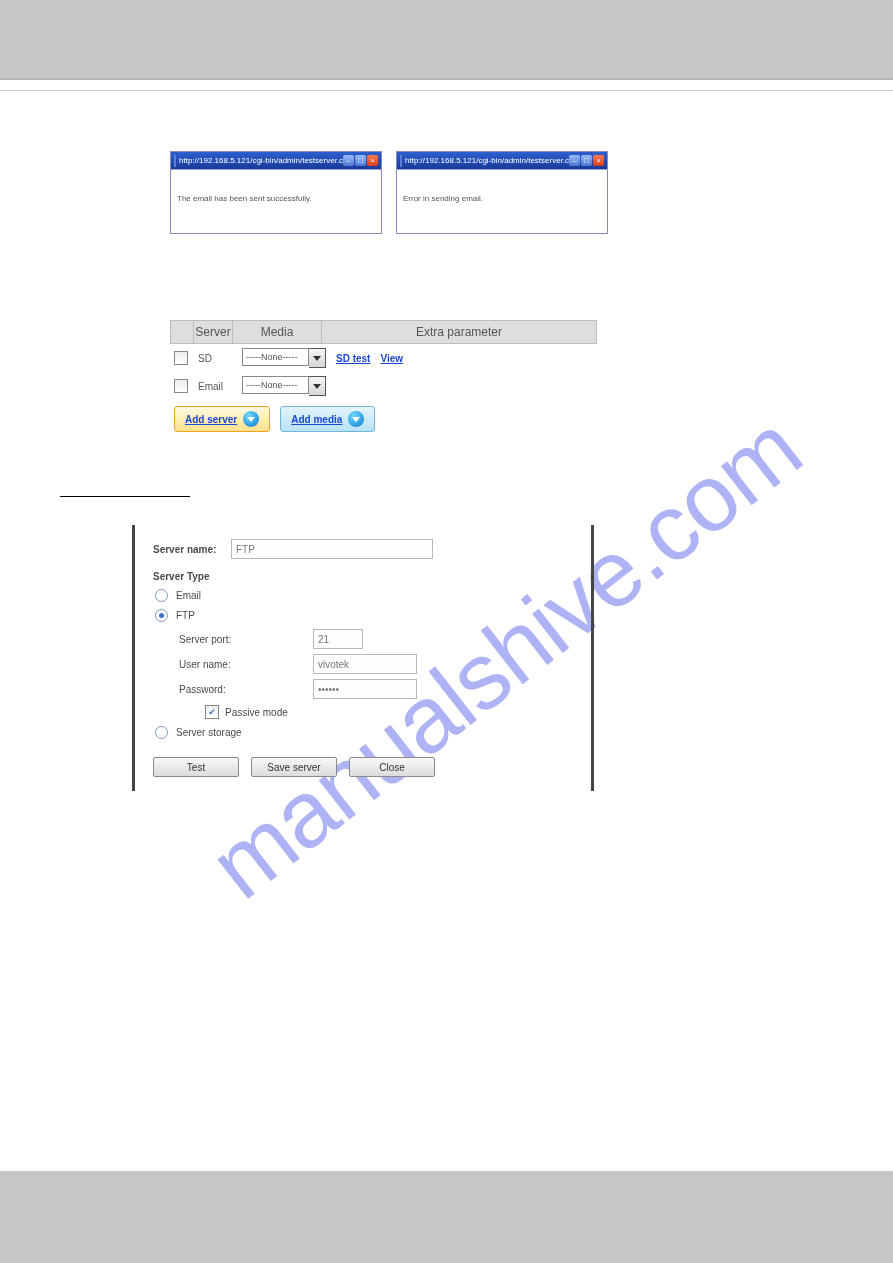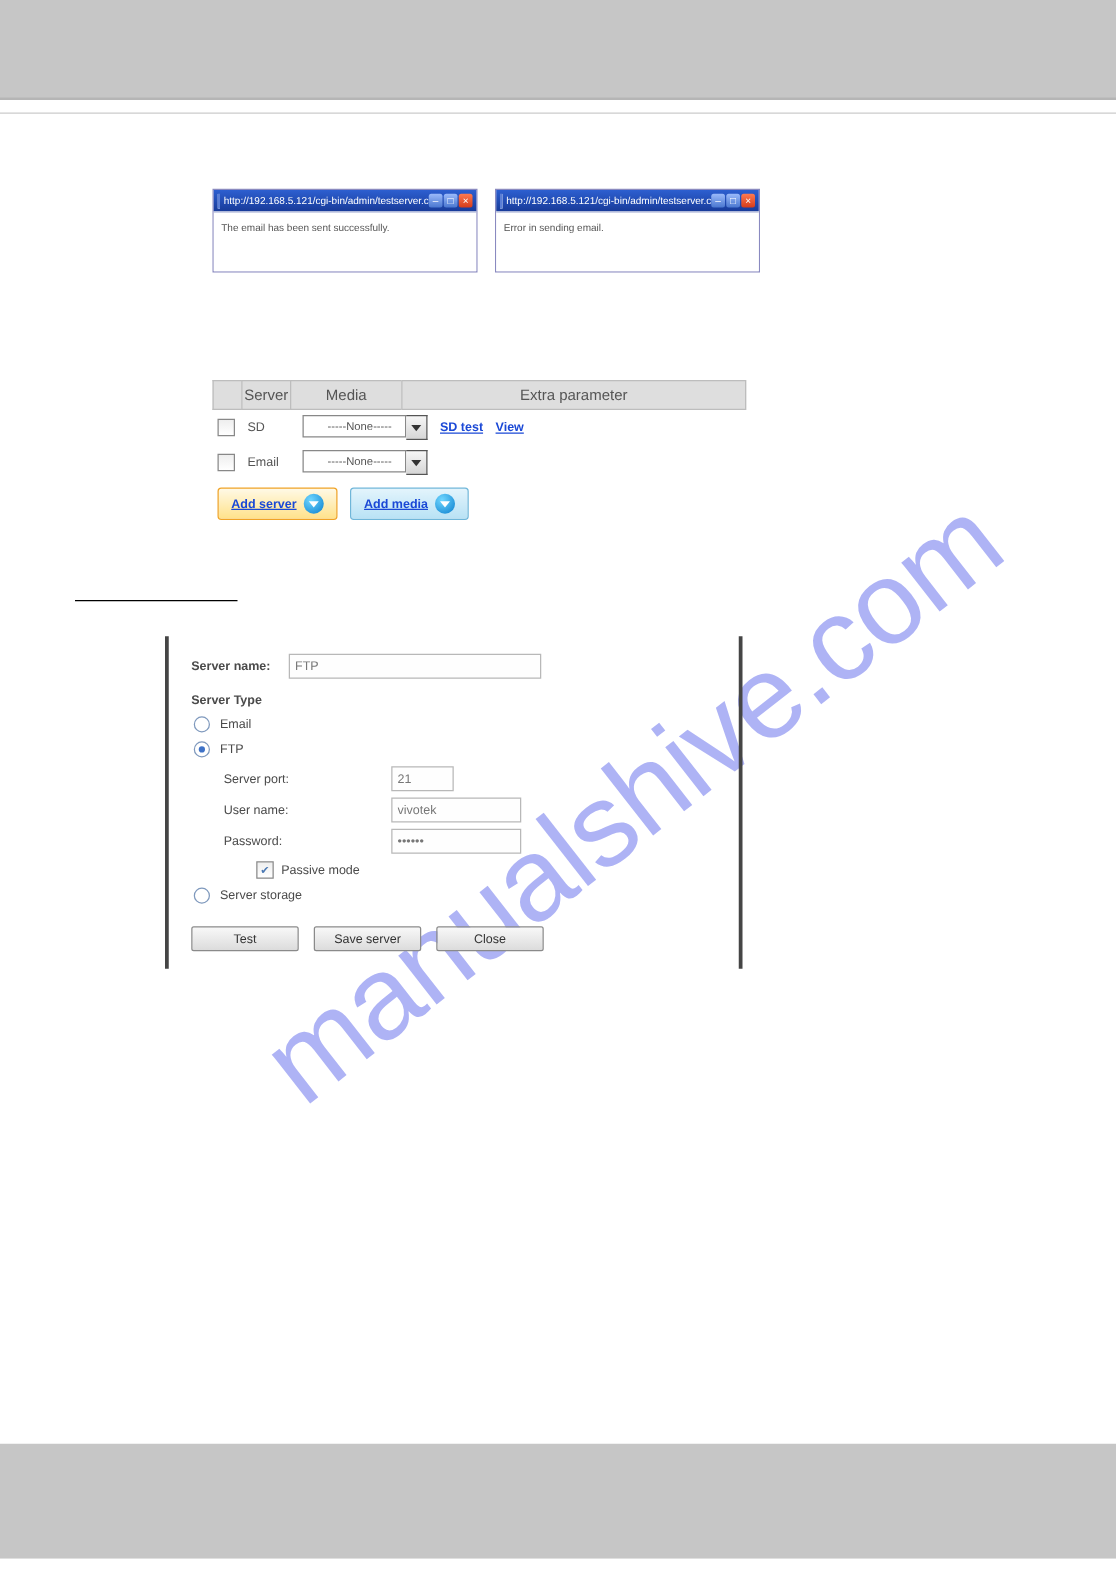--- a/index.html
+++ b/index.html
@@ -11,37 +11,37 @@
   
   .dialogs{display:flex;gap:14px;margin-top:28px;margin-left:110px}
   .dlg{width:210px;border:1px solid #8a8ac0}
   .dlg-titlebar{display:flex;align-items:center;justify-content:space-between;background:linear-gradient(#2d5fd0,#183b9a);color:#fff;font-size:8px;padding:2px 3px;height:13px}
   .dlg-title{display:flex;align-items:center;gap:3px;white-space:nowrap;overflow:hidden}
   .page-ic{width:9px;height:10px;background:#fff;border:1px solid #5a7ed6;display:inline-block}
   .winbtns{display:flex;gap:1px}
   .winbtn{width:11px;height:11px;display:inline-flex;align-items:center;justify-content:center;font-size:8px;line-height:1;border-radius:2px}
   .min,.max{background:linear-gradient(#9bbafa,#4a77d0);color:#fff}
   .cls{background:linear-gradient(#ff7a50,#d63c1a);color:#fff}
-  .dlg-body{background:#fff;color:#555;font-size:8px;padding:8px 6px 30px 6px;border-top:1px solid #9ba6d0}
+  .dlg-body{background:#fff;color:#555;font-size:8px;padding:24px 6px 30px 6px;border-top:1px solid #9ba6d0}
 
   
   .act{margin-top:86px;margin-left:110px}
   .tblhead{display:flex}
   .th{background:#dedede;border:1px solid #bdbdbd;border-right:none;display:flex;align-items:center;justify-content:center;font-size:12px;color:#555;font-weight:normal;height:22px}
   .th:last-child{border-right:1px solid #bdbdbd}
   .th1{width:22px}
   .th2{width:38px}
   .th3{width:88px}
   .th4{width:274px}
   .row{display:flex;align-items:center;height:28px;padding-left:4px;gap:10px}
   .chk{width:12px;height:12px;border:1px solid #888;background:linear-gradient(#eee,#fff);display:inline-block}
   .chk.on::after{content:"✔";display:block;font-size:9px;color:#4a78b3;text-align:center;line-height:12px}
   .rtext{color:#555;font-size:10px;width:34px}
   .sel{display:flex}
-  .sel-box{width:62px;height:16px;border:1px solid #888;background:#fff;font-size:9px;color:#555;display:flex;align-items:center;padding-left:19px}
+  .sel-box{width:62px;height:16px;border:1px solid #888;background:#fff;font-size:9px;color:#555;display:flex;align-items:center;padding-left:3px}
   .sel-btn{width:16px;height:18px;border:1px solid #555;border-left:none;background:linear-gradient(#f6f6f6,#d6d6d6);display:flex;align-items:center;justify-content:center}
   .caret{width:0;height:0;border-left:4px solid transparent;border-right:4px solid transparent;border-top:5px solid #333}
   .lnk{color:#1a48d6;font-size:10px;text-decoration:underline;font-weight:bold;cursor:pointer}
   .btnrow{display:flex;gap:10px;margin-top:6px;margin-left:4px}
   .pillbtn{display:flex;align-items:center;gap:6px;height:24px;padding:0 10px;border:1px solid #6fb6d9;border-radius:3px;background:linear-gradient(#e3f4fc,#b8e2f5)}
   .pillbtn.left{border:1px solid #f0a326;background:linear-gradient(#fff9e6,#ffe28a)}
   .pillbtn .lbl{color:#1a48d6;text-decoration:underline;font-size:10px;font-weight:bold}
   .circ{width:16px;height:16px;border-radius:50%;background:radial-gradient(circle at 35% 30%,#6fd6ff,#0a7fce);display:flex;align-items:center;justify-content:center}
   .circ .tri{width:0;height:0;border-left:4px solid transparent;border-right:4px solid transparent;border-top:5px solid #fff}
 

